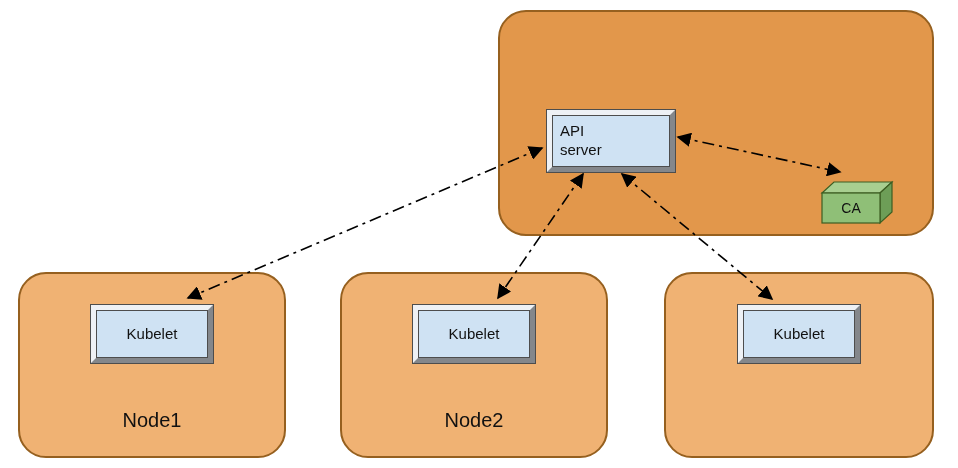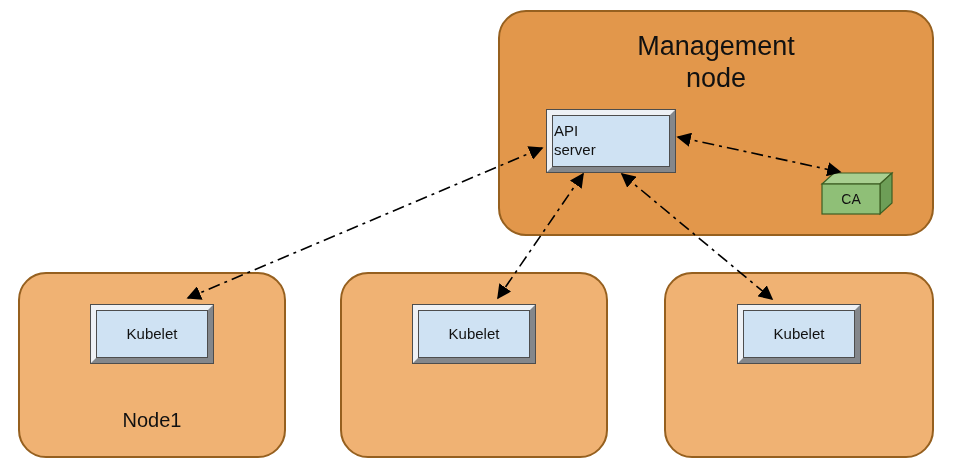--- a/index.html
+++ b/index.html
@@ -52,32 +52,32 @@
     box-shadow: 0 0 0 1px #4d4d4d, inset 0 0 0 1px #4d4d4d;
     display: flex;
     align-items: center;
     justify-content: center;
     font-size: 15px;
     line-height: 1.25;
   }
   .api-box {
     left: 47px; top: 98px; width: 128px; height: 62px;
     justify-content: flex-start;
-    padding-left: 2px;
+    padding-left: 8px;
     white-space: pre-line;
   }
   .kubelet-box {
     left: 50%; top: 31px;
     transform: translateX(-50%);
     width: 122px; height: 58px;
   }
 
   .ca-cube {
     position: absolute;
-    left: 318px; top: 156px;
+    left: 318px; top: 165px;
     width: 82px; height: 52px;
   }
   .ca-label {
     position: absolute;
     left: 4px; top: 16px; width: 58px; height: 30px;
     display: flex; align-items: center; justify-content: center;
     font-size: 14px;
   }
 
   .arrow-layer {
@@ -90,22 +90,20 @@
     stroke-width: 1.6;
     stroke-dasharray: 12 5 3 5;
   }
 </style>
 </head>
 <body>
 
 <div class="canvas">
 
   <div class="group-node mgmt">
-    <div class="mgmt-label">Management
-node</div>
 
     <div class="bevel-box api-box">API
 server</div>
 
     <div class="ca-cube">
       <svg width="82" height="52" viewBox="0 0 82 52">
         <polygon points="4,16 16,5 74,5 62,16" fill="#a8cf90" stroke="#3c5e22" stroke-width="1.2"></polygon>
         <polygon points="62,16 74,5 74,35 62,46" fill="#6d9e57" stroke="#3c5e22" stroke-width="1.2"></polygon>
         <rect x="4" y="16" width="58" height="30" fill="#8fbf77" stroke="#3c5e22" stroke-width="1.2"></rect>
       </svg>
@@ -113,20 +111,21 @@
     </div>
   </div>
 
   <div class="group-node worker" id="node1">
     <div class="bevel-box kubelet-box">Kubelet</div>
     <div class="worker-label">Node1</div>
   </div>
 
   <div class="group-node worker" id="node2">
     <div class="bevel-box kubelet-box">Kubelet</div>
+    <div class="worker-label">Node2</div>
   </div>
 
   <div class="group-node worker" id="node3">
     <div class="bevel-box kubelet-box">Kubelet</div>
   </div>
 
   <svg class="arrow-layer" width="958" height="468" viewBox="0 0 958 468">
     <defs>
       <marker id="ah" markerWidth="9" markerHeight="9" refX="8" refY="4.5" orient="auto-start-reverse">
         <path d="M0,0 L9,4.5 L0,9 z" fill="#000000"></path>

